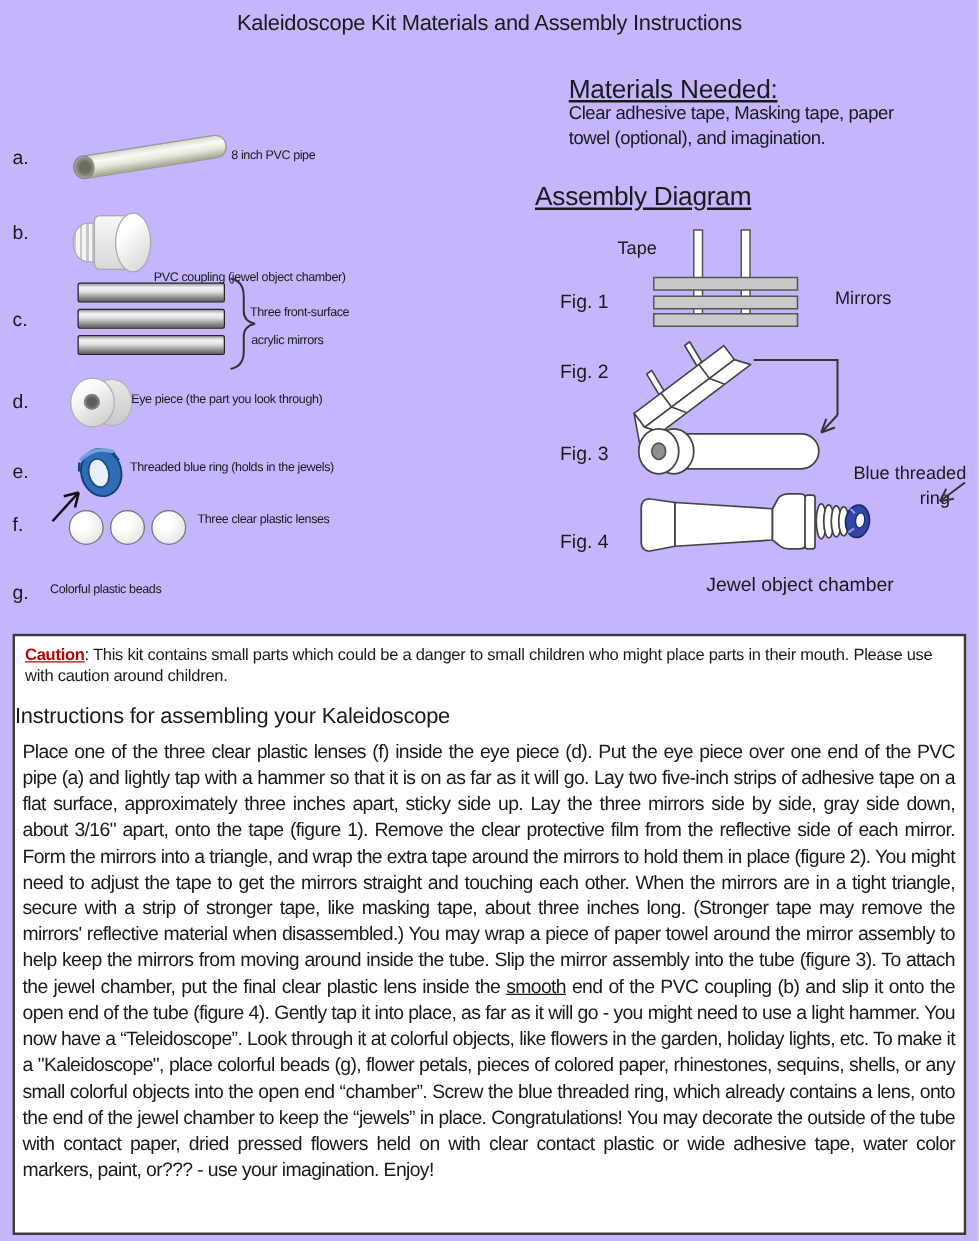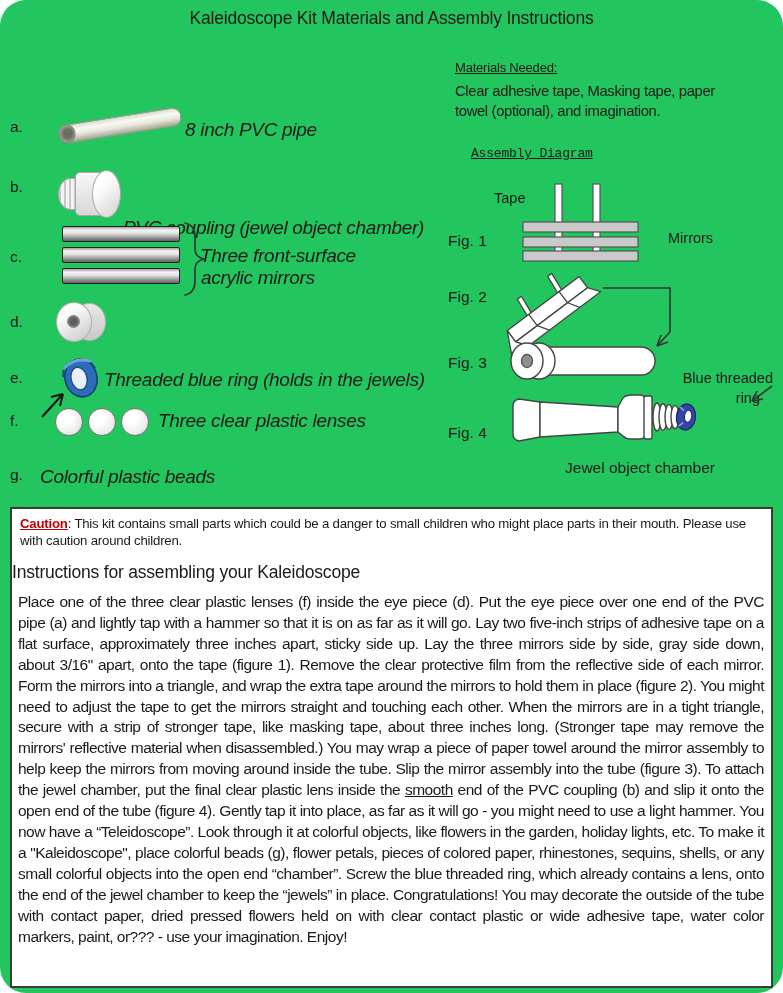--- a/index.html
+++ b/index.html
@@ -1,22 +1,22 @@
 <!DOCTYPE html>
 <html><head>
 <meta charset="utf-8">
 <style>
   html,body{margin:0;padding:0;background:#ffffff;}
-  #page{position:relative;width:783px;height:993px;background:#22c55e;overflow:hidden;
-        font-family:"Liberation Sans","DejaVu Sans",sans-serif;color:#1a1a1a;border-radius:26px;}
+  #page{position:relative;width:783px;height:993px;background:#c4b5fd;overflow:hidden;
+        font-family:"Liberation Sans","DejaVu Sans",sans-serif;color:#1a1a1a;}
   .abs{position:absolute;}
   .title{width:100%;text-align:center;top:8px;left:0;font-size:17.5px;letter-spacing:-0.2px;}
   .part-letter{font-size:15.5px;}
-  .part-label{font-size:19px;letter-spacing:-0.3px;white-space:nowrap;font-style:italic;}
-  .rh{font-size:13px;text-decoration:underline;letter-spacing:-0.2px;}
+  .part-label{font-size:10px;letter-spacing:-0.3px;white-space:nowrap;}
+  .rh{font-size:21px;text-decoration:underline;letter-spacing:-0.2px;}
   .rtext{font-size:14.8px;letter-spacing:-0.35px;white-space:nowrap;}
   svg text{font-family:"Liberation Sans","DejaVu Sans",sans-serif;fill:#1a1a1a;}
   .figlabel{font-size:15.5px;}
   .sublabel{font-size:14.5px;}
 
   
   .pipe-body{position:absolute;left:6px;top:14px;width:122px;height:17px;border-radius:9px;
     border:1px solid #9a9a8c;transform:rotate(-9deg);
     background:linear-gradient(to bottom,#d9d9cd 0%,#fafaf6 30%,#e6e6da 60%,#a6a694 100%);}
   .pipe-open{position:absolute;left:-1px;top:-1px;width:15px;height:17px;border-radius:50%;
@@ -91,20 +91,21 @@
   </svg>
   <div class="abs part-label" style="left:200px;top:245px;">Three front-surface</div>
   <div class="abs part-label" style="left:201px;top:267px;">acrylic mirrors</div>
 
   <div class="abs part-letter" style="left:10px;top:313px;">d.</div>
   <div class="abs" style="left:56px;top:300px;width:52px;height:44px;">
     <div class="eye-back"></div>
     <div class="eye-face"></div>
     <div class="eye-hole"></div>
   </div>
+  <div class="abs part-label" style="left:105px;top:314px;">Eye piece (the part you look through)</div>
 
   <div class="abs part-letter" style="left:10px;top:369px;">e.</div>
   <svg class="abs" style="left:58px;top:352px;" width="46" height="52">
     <g transform="rotate(-14 23 26)">
       <ellipse cx="23" cy="26" rx="16" ry="19" fill="#2e6db6" stroke="#143e73" stroke-width="1.5"></ellipse>
       <ellipse cx="21" cy="26" rx="8" ry="11.5" fill="#e9f0f7" stroke="#1c5190" stroke-width="1.5"></ellipse>
       <path d="M 10 12 Q 23 4 36 12" fill="none" stroke="#6ea3dc" stroke-width="3" stroke-linecap="round"></path>
       <path d="M 36 13 L 39 20 M 8 14 L 6 21" stroke="#16457e" stroke-width="2"></path>
     </g>
   </svg>
@@ -122,21 +123,21 @@
   </div>
   <div class="abs part-label" style="left:158px;top:410px;">Three clear plastic lenses</div>
 
   <div class="abs part-letter" style="left:10px;top:466px;">g.</div>
   <div class="abs part-label" style="left:40px;top:466px;">Colorful plastic beads</div>
 
   <div class="abs rh" style="left:455px;top:60px;">Materials Needed:</div>
   <div class="abs rtext" style="left:455px;top:103px;">towel (optional), and imagination.</div>
   <div class="abs rtext" style="left:455px;top:83px;">Clear adhesive tape, Masking tape, paper</div>
 
-  <div class="abs rh" style="left:471px;top:146px;font-family:Liberation Mono, monospace;">Assembly Diagram</div>
+  <div class="abs rh" style="left:428px;top:146px;">Assembly Diagram</div>
 
   <svg class="abs" style="left:440px;top:170px;" width="343" height="312">
 
     <text class="sublabel" x="54" y="33">Tape</text>
     <g>
       <rect x="115" y="14" width="7" height="76" fill="#ffffff" stroke="#555" stroke-width="1.2"></rect>
       <rect x="153" y="14" width="7" height="76" fill="#ffffff" stroke="#555" stroke-width="1.2"></rect>
       <rect x="83" y="52" width="115" height="10" fill="#c9c9c9" stroke="#555" stroke-width="1.2"></rect>
       <rect x="83" y="67" width="115" height="10" fill="#c9c9c9" stroke="#555" stroke-width="1.2"></rect>
       <rect x="83" y="81" width="115" height="10" fill="#c9c9c9" stroke="#555" stroke-width="1.2"></rect>

